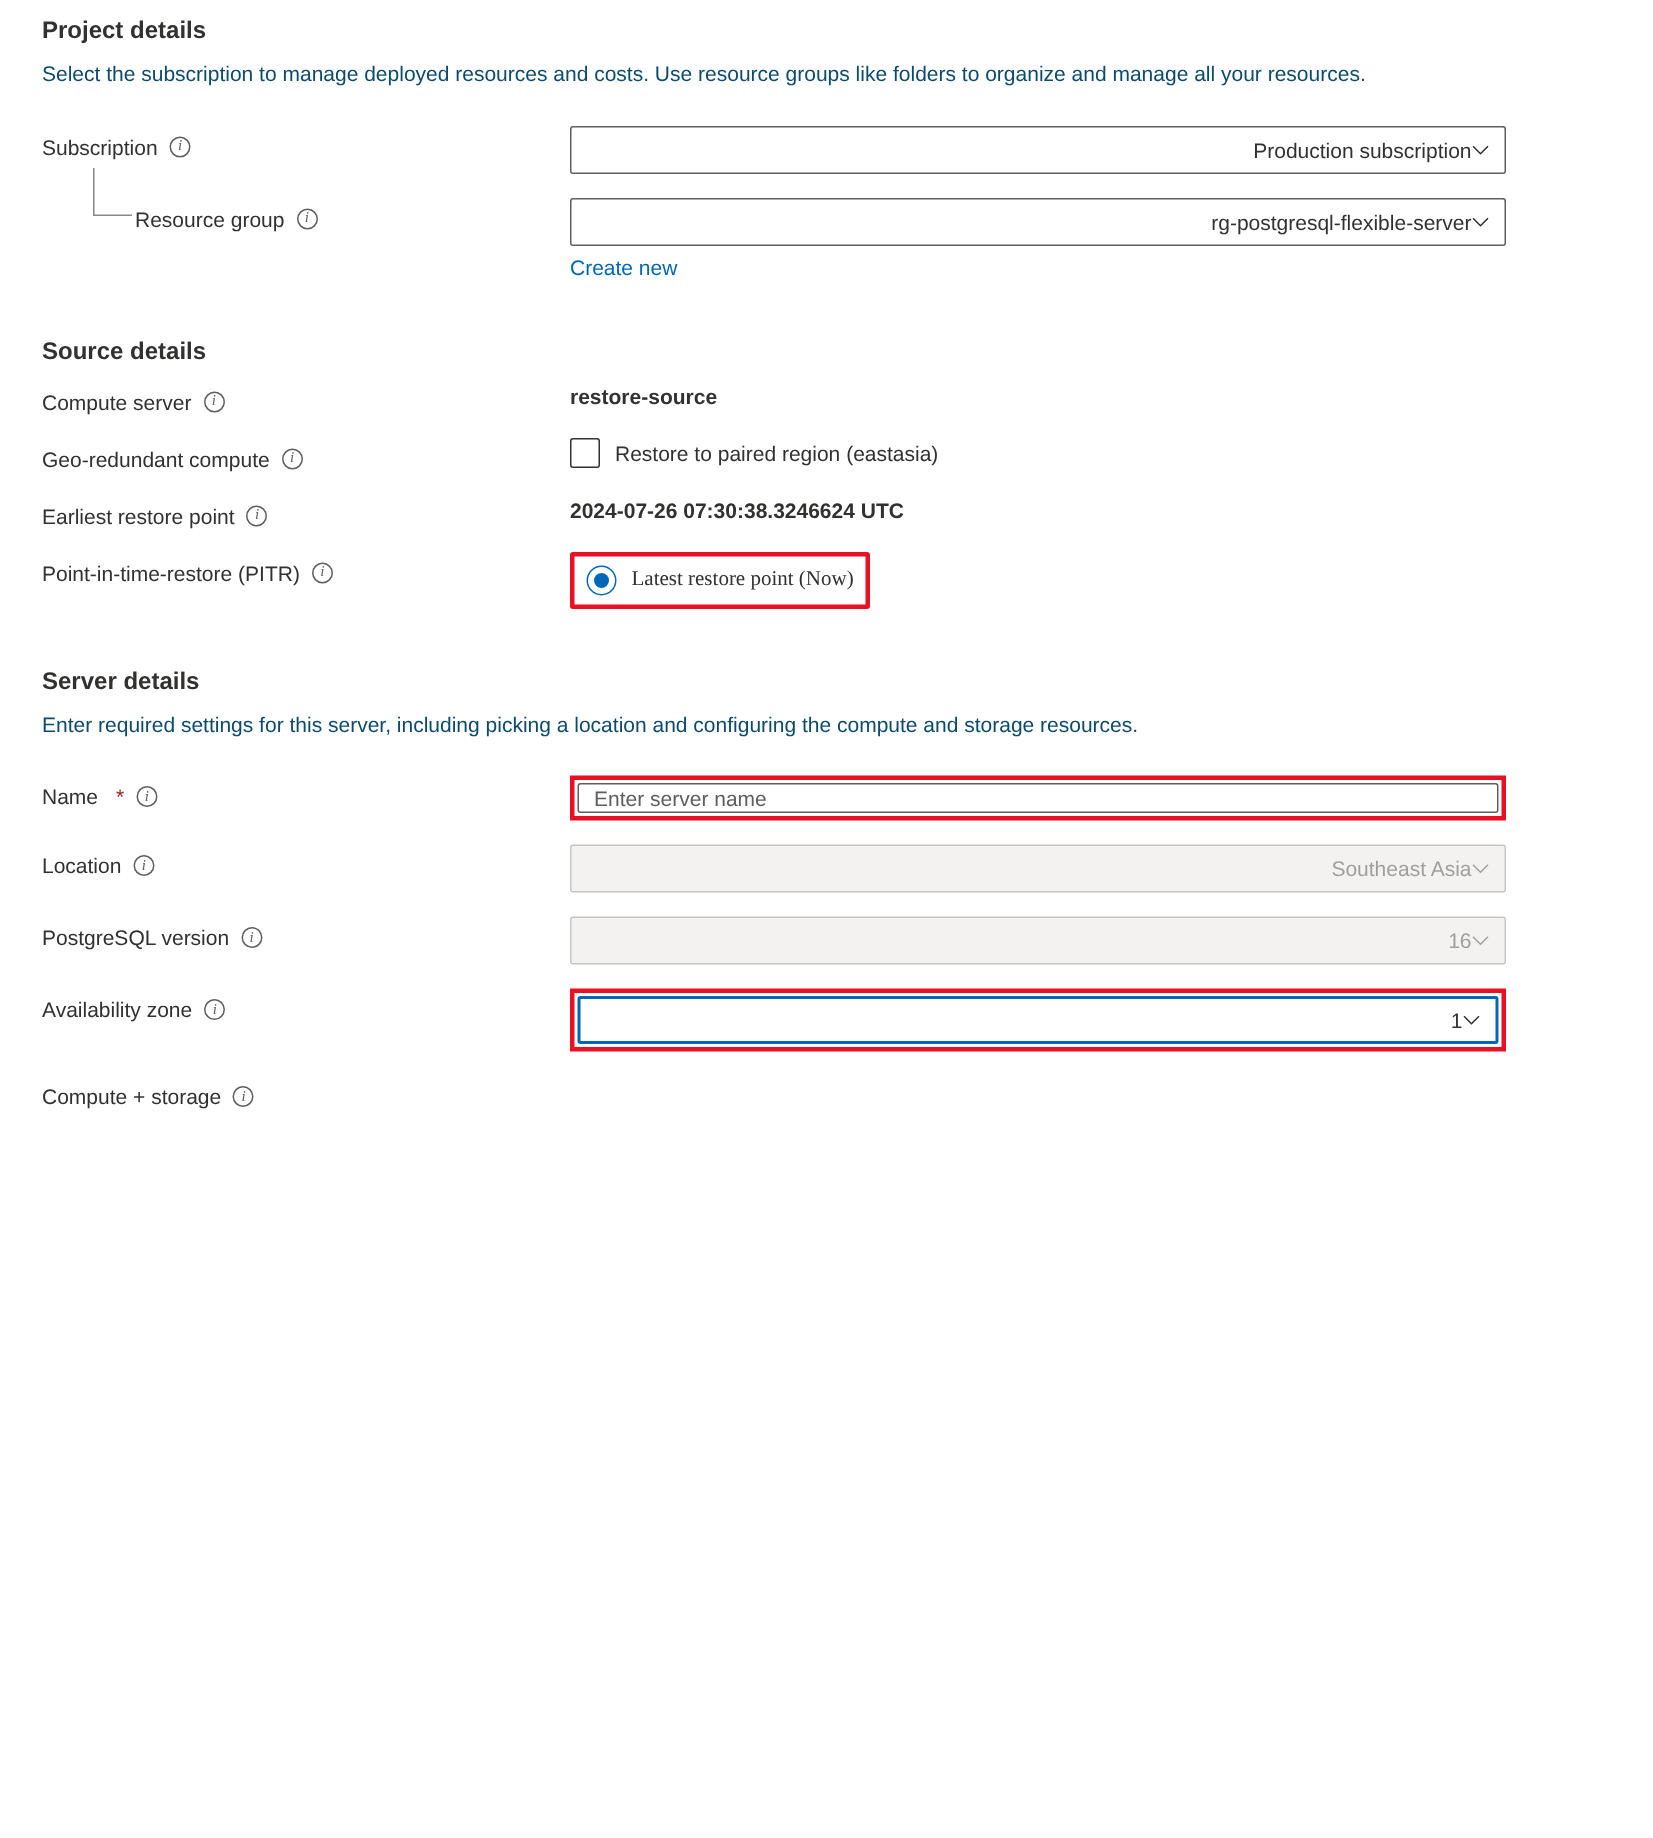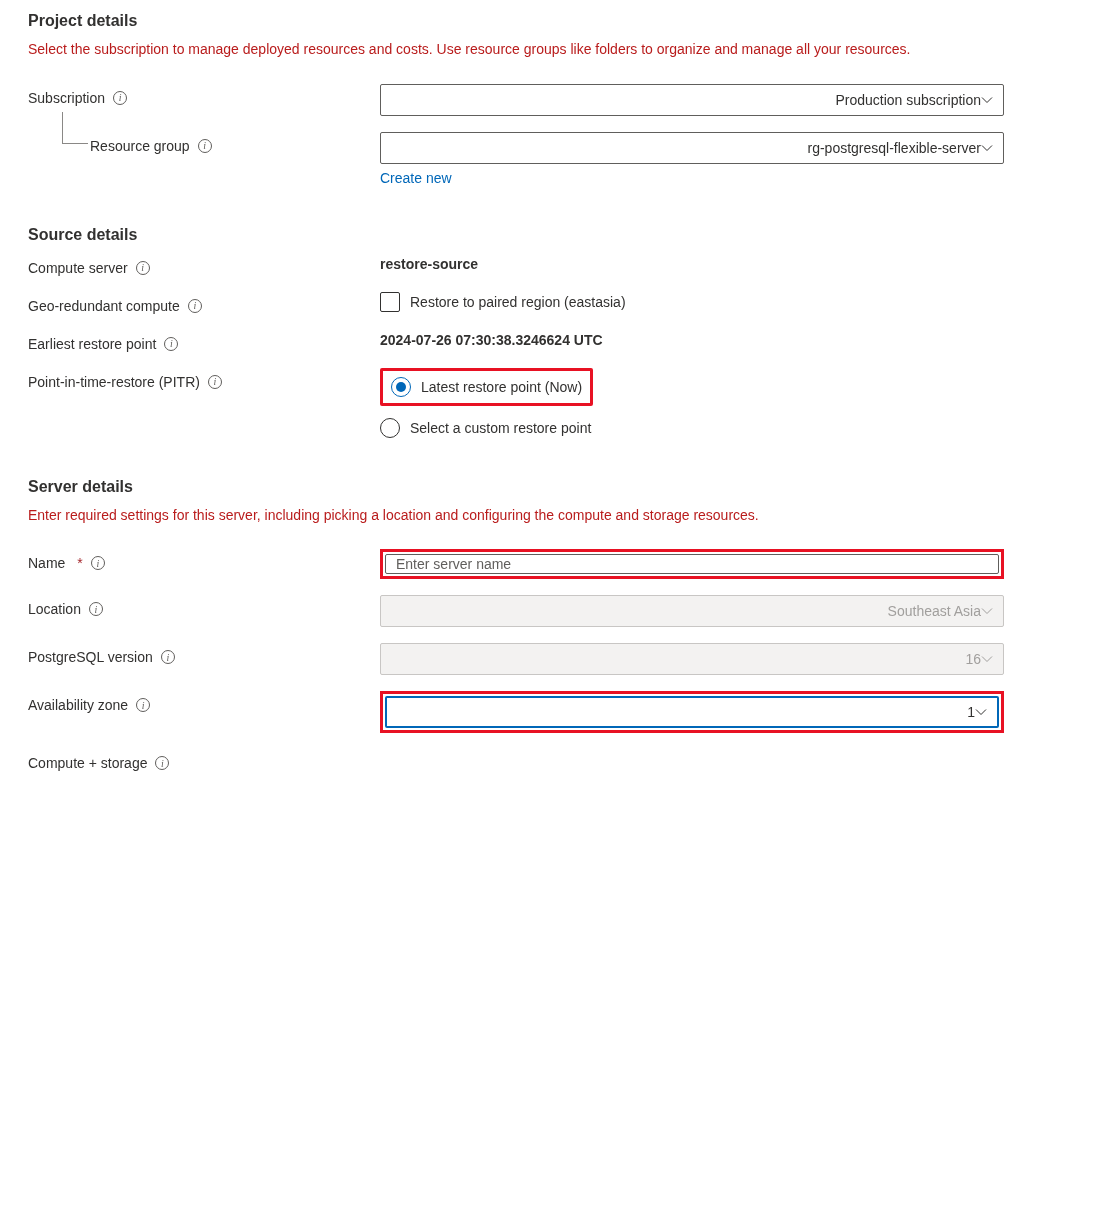--- a/index.html
+++ b/index.html
@@ -14,21 +14,21 @@
   }
   h3.section-title {
     font-size: 16px;
     font-weight: 600;
     margin: 0 0 10px 0;
     color: #323130;
   }
   p.section-desc {
     font-size: 14px;
     margin: 0 0 24px 0;
-    color: #b91c1c;
+    color: #0c4a6e;
     line-height: 1.4;
   }
   .form-row {
     display: flex;
     align-items: flex-start;
     margin-bottom: 16px;
   }
   .form-label-col {
     width: 352px;
     flex-shrink: 0;
@@ -259,29 +259,25 @@
     <div class="form-field-col static-value">2024-07-26 07:30:38.3246624 UTC</div>
   </div>
 
   <div class="form-row">
     <div class="form-label-col">
       <span>Point-in-time-restore (PITR)</span>
       <span class="info-icon">i</span>
     </div>
     <div class="form-field-col">
       <div class="radio-group">
-        <div class="red-highlight" style="align-self:flex-start;">
+        <div class="red-highlight" style="align-self:flex-start;font-family:Liberation Serif, serif;">
           <div class="radio-item" style="padding:4px 6px;">
             <div class="radio-circle checked"></div>
             <span>Latest restore point (Now)</span>
           </div>
-        </div>
-        <div class="radio-item">
-          <div class="radio-circle"></div>
-          <span>Select a custom restore point</span>
         </div>
       </div>
     </div>
   </div>
 </div>
 
 <div class="section-block-sm">
   <h3 class="section-title">Server details</h3>
   <p class="section-desc">Enter required settings for this server, including picking a location and configuring the compute and storage resources.</p>
 

